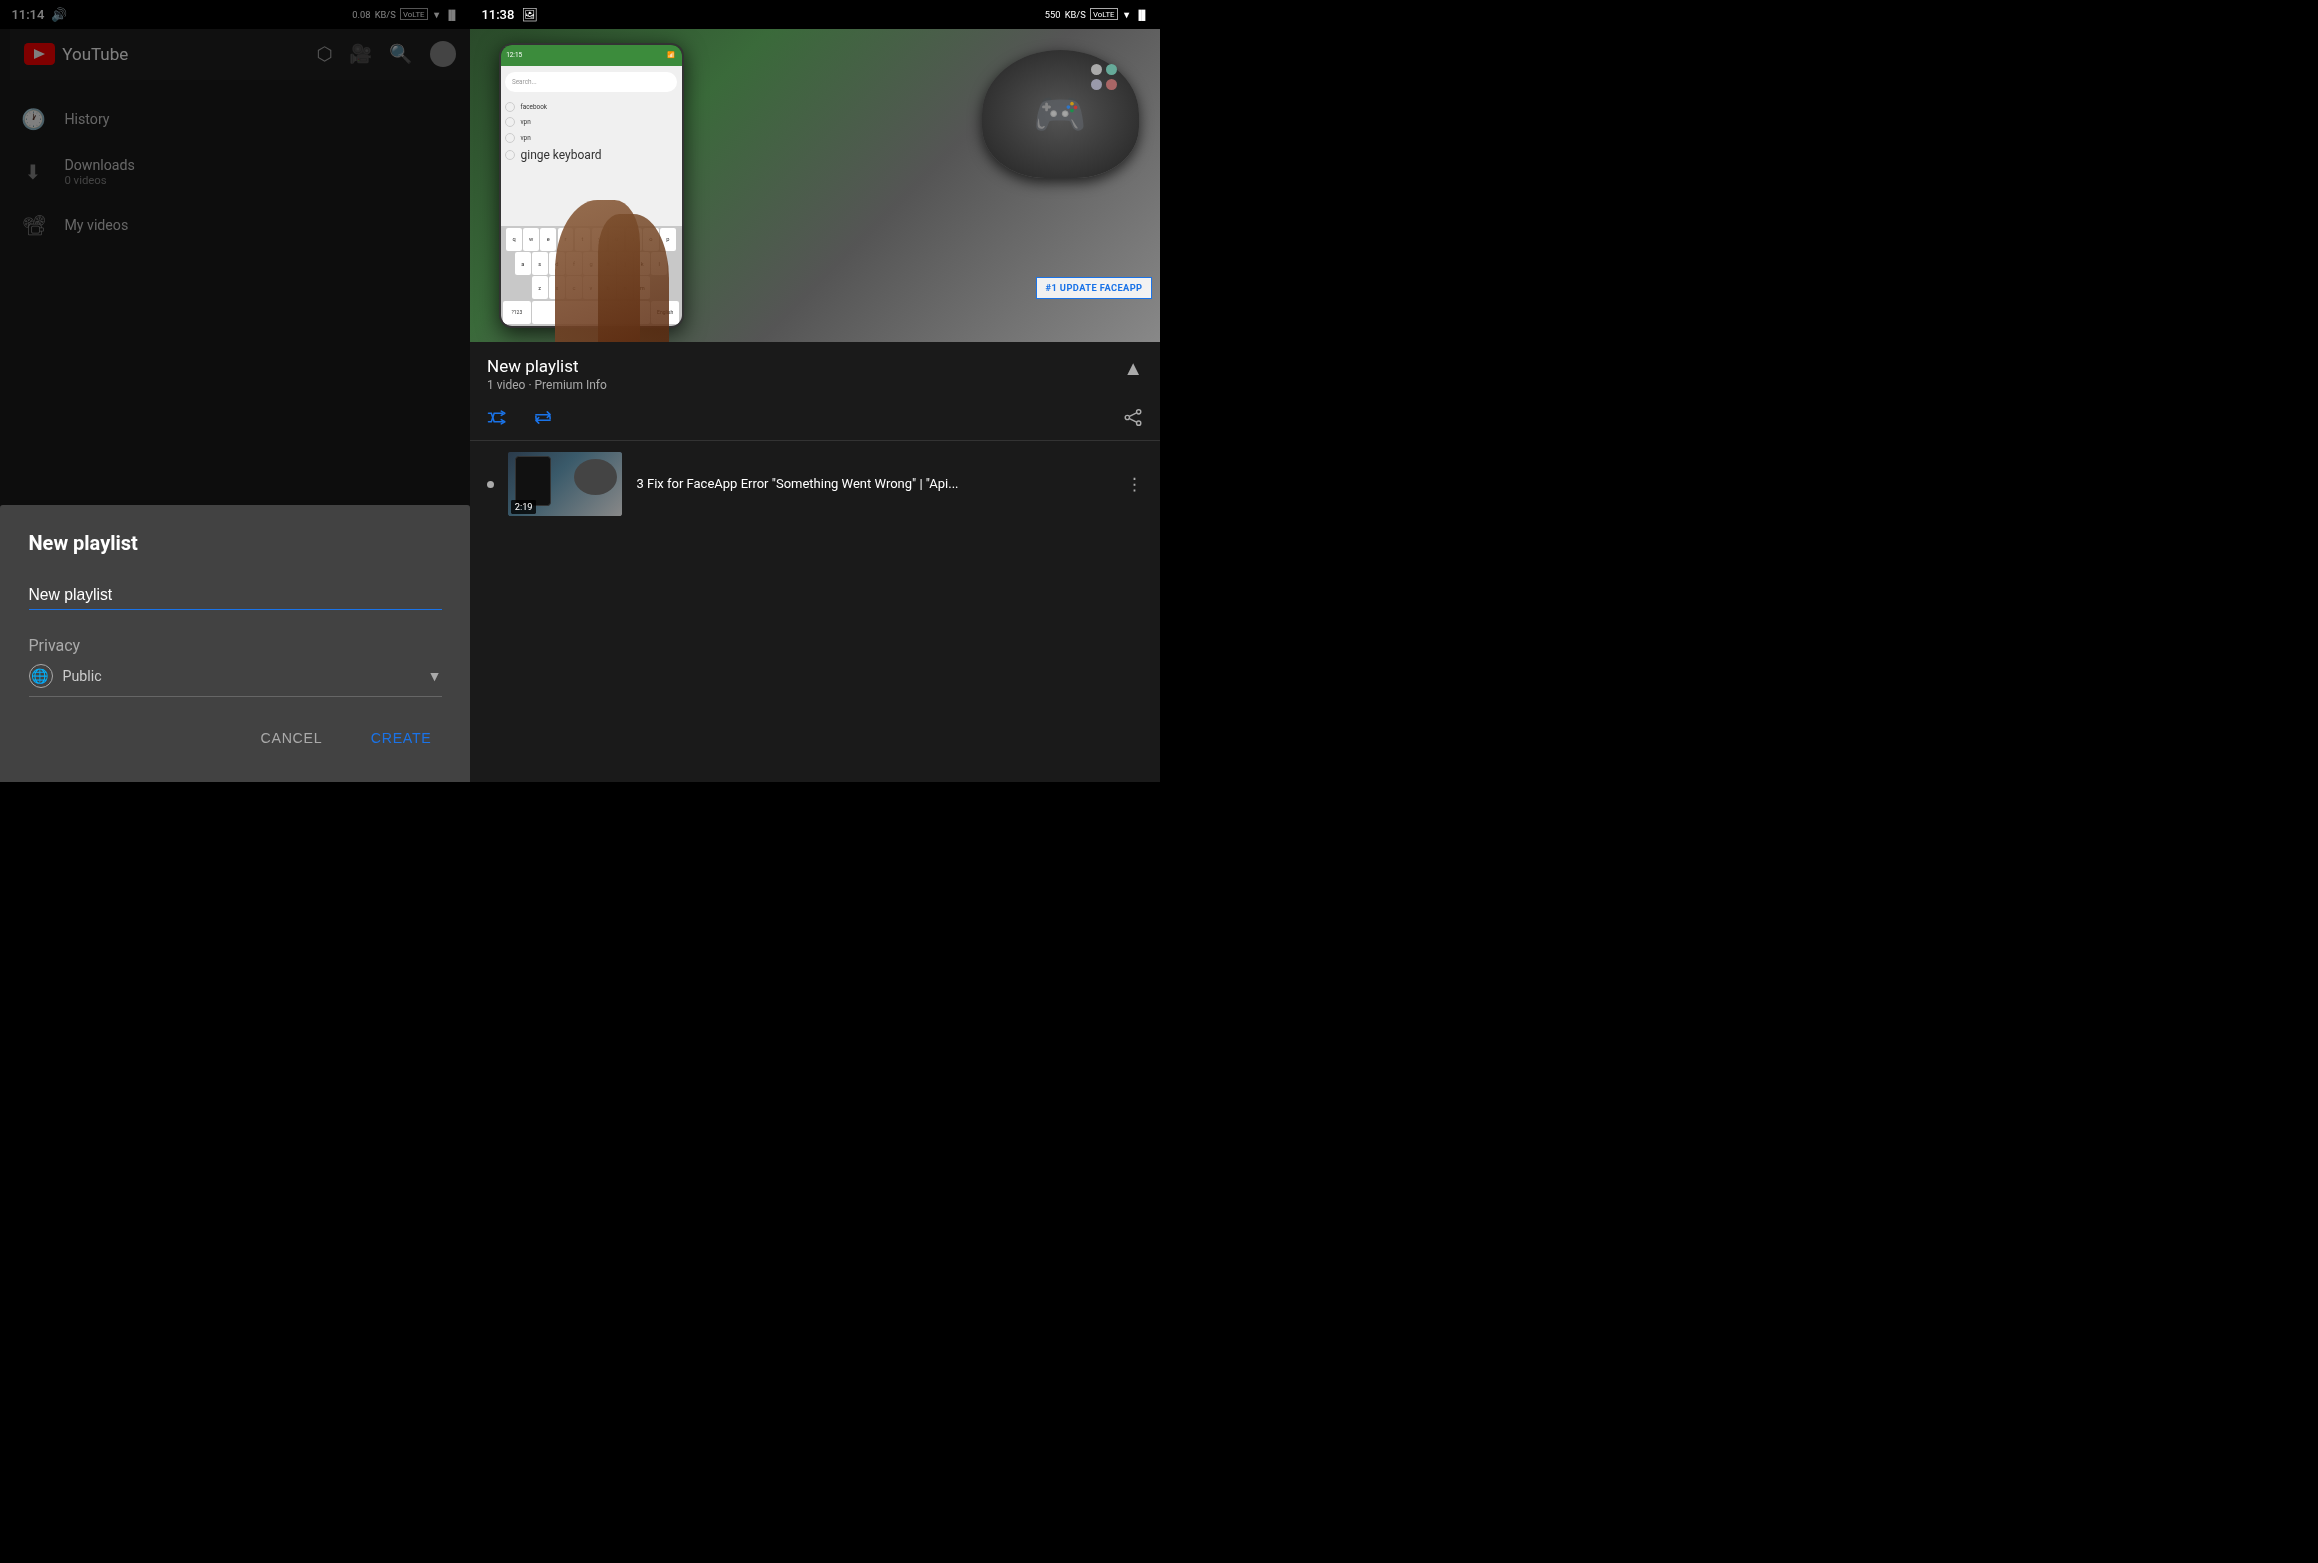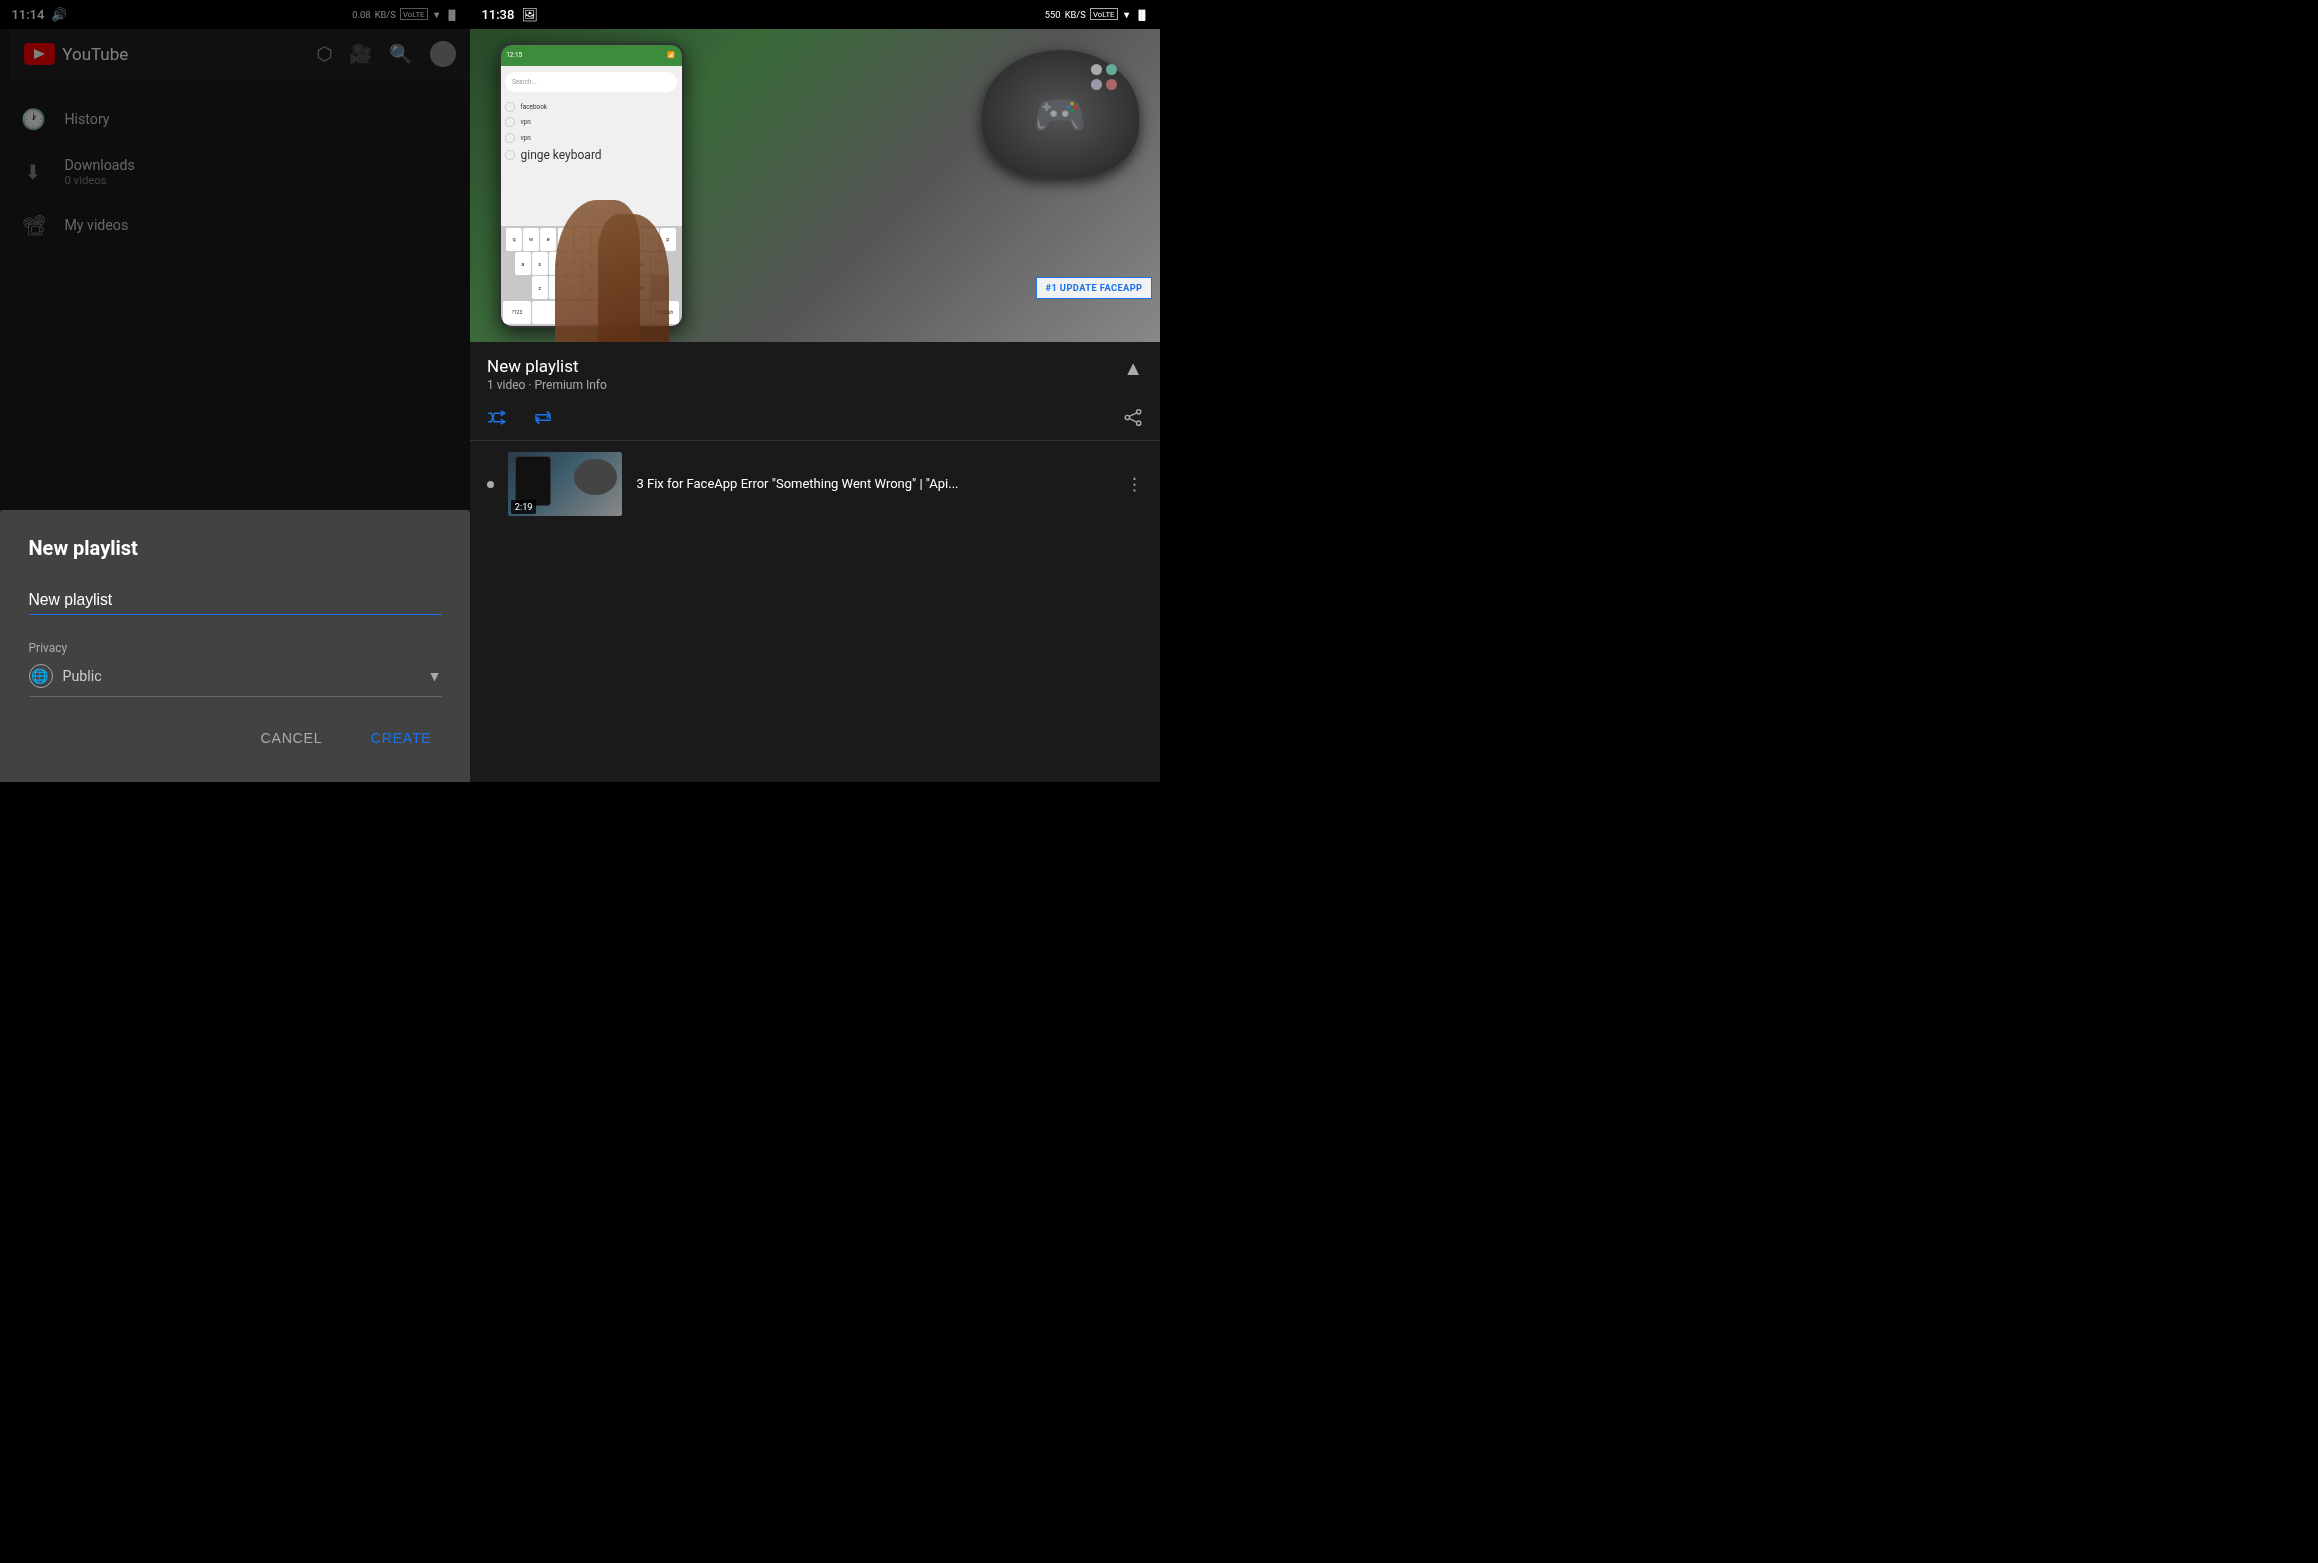--- a/index.html
+++ b/index.html
@@ -157,21 +157,21 @@
       border: none;
       border-bottom: 1.4px solid #1a73e8;
       color: #fff;
       font-size: 15.7px;
       padding: 4.3px 0 5.7px;
       outline: none;
       margin-bottom: 26px;
     }
     .privacy-label {
       color: #aaa;
-      font-size: 12px;
+      font-size: 16px;
       margin-bottom: 8.5px;
     }
     .privacy-select-row {
       display: flex;
       align-items: center;
       gap: 10px;
       border-bottom: 0.7px solid #666;
       padding-bottom: 8.5px;
       margin-bottom: 26px;
     }

